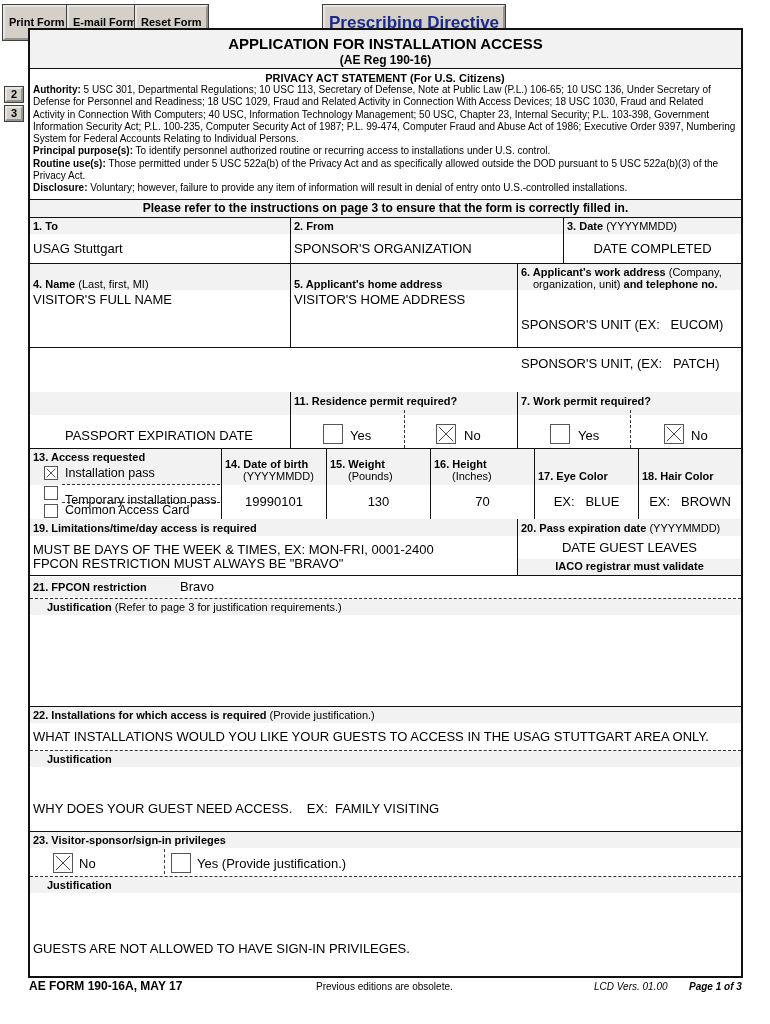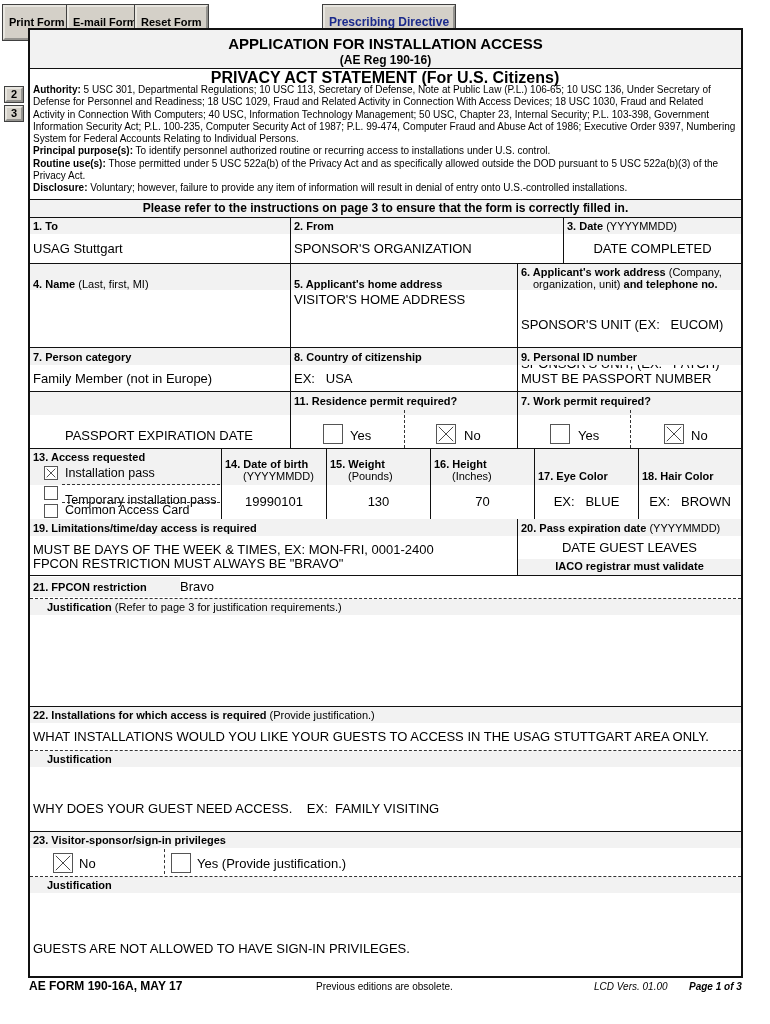--- a/index.html
+++ b/index.html
@@ -5,21 +5,21 @@
   * { box-sizing: border-box; margin: 0; padding: 0; }
   html, body { width: 770px; height: 1024px; background: #ffffff; overflow: hidden; }
   body { position: relative; font-family: "Liberation Sans", sans-serif; color: #000; }
 
   .btn {
     position: absolute; top: 5px; height: 35px; padding: 0 4px;
     background: #d4d0c8; border: 2px outset #e8e6e0; outline: 1px solid #404040;
     font: bold 11px "Liberation Sans", sans-serif; color: #000; line-height: 15px;
     white-space: nowrap; cursor: pointer;
   }
-  .btn.blue { color: #1a2a8c; font-size: 12px; }
+  .btn.blue { color: #1a2a8c; font-size: 17px; }
   .pgbtn {
     position: absolute; left: 5px; width: 18px; height: 15px;
     background: #d4d0c8; border: 2px outset #e8e6e0; outline: 1px solid #404040;
     font: bold 11px "Liberation Sans", sans-serif; text-align: center; line-height: 11px;
   }
 
   .frame { position: absolute; left: 28px; top: 28px; width: 715px; height: 950px; border: 2px solid #111; }
   .sec { position: absolute; left: 0; width: 711px; border-bottom: 1px solid #111; }
   .abs { position: absolute; }
   .gray { background: #f2f2f2; }
@@ -49,21 +49,21 @@
 <button class="pgbtn" style="top:106px;">3</button>
 
 <div class="frame">
 
   <div class="sec gray" style="top:0;height:39px;text-align:center;">
     <div style="font-size:15px;font-weight:bold;margin-top:5px;">APPLICATION FOR INSTALLATION ACCESS</div>
     <div style="font-size:12px;font-weight:bold;margin-top:1px;">(AE Reg 190-16)</div>
   </div>
 
   <div class="sec" style="top:39px;height:131px;padding:3px 4px 0 3px;">
-    <div style="text-align:center;font-size:16px;font-weight:bold;line-height:12px;">PRIVACY ACT STATEMENT (For U.S. Citizens)</div>
+    <div style="text-align:center;font-size:11px;font-weight:bold;line-height:12px;">PRIVACY ACT STATEMENT (For U.S. Citizens)</div>
     <div class="small"><b>Authority:</b><span> 5 USC 301, Departmental Regulations; 10 USC 113, Secretary of Defense, Note at Public Law (P.L.) 106-65; 10 USC 136, Under Secretary of Defense for Personnel and Readiness; 18 USC 1029, Fraud and Related Activity in Connection With Access Devices; 18 USC 1030, Fraud and Related Activity in Connection With Computers; 40 USC, Information Technology Management; 50 USC, Chapter 23, Internal Security; P.L. 103-398, Government Information Security Act; P.L. 100-235, Computer Security Act of 1987; P.L. 99-474, Computer Fraud and Abuse Act of 1986; Executive Order 9397, Numbering System for Federal Accounts Relating to Individual Persons.</span></div>
     <div class="small"><b>Principal purpose(s):</b><span> To identify personnel authorized routine or recurring access to installations under U.S. control.</span></div>
     <div class="small"><b>Routine use(s):</b><span> Those permitted under 5 USC 522a(b) of the Privacy Act and as specifically allowed outside the DOD pursuant to 5 USC 522a(b)(3) of the Privacy Act.</span></div>
     <div class="small"><b>Disclosure:</b><span> Voluntary; however, failure to provide any item of information will result in denial of entry onto U.S.-controlled installations.</span></div>
   </div>
 
   <div class="sec gray" style="top:170px;height:18px;text-align:center;font-size:12px;font-weight:bold;line-height:17px;">Please refer to the instructions on page 3 to ensure that the form is correctly filled in.</div>
 
   <div class="sec" style="top:188px;height:46px;">
     <div class="abs gray" style="left:0;top:0;width:711px;height:16px;"></div>
@@ -73,46 +73,36 @@
     <div class="abs lbl" style="left:264px;top:2px;">2. From</div>
     <div class="abs val" style="left:264px;top:23px;width:270px;">SPONSOR'S ORGANIZATION</div>
     <div class="vline" style="left:533px;"></div>
     <div class="abs lbl" style="left:537px;top:2px;"><span>3. Date</span><span class="n"> (YYYYMMDD)</span></div>
     <div class="abs val" style="left:534px;top:23px;width:177px;text-align:center;">DATE COMPLETED</div>
   </div>
 
   <div class="sec" style="top:234px;height:84px;">
     <div class="abs gray" style="left:0;top:0;width:711px;height:26px;"></div>
     <div class="abs lbl" style="left:3px;top:14px;"><span>4. Name</span><span class="n"> (Last, first, MI)</span></div>
+    <div class="abs val" style="left:3px;top:28px;width:254px;">VISITOR'S FULL NAME</div>
     <div class="vline" style="left:260px;"></div>
     <div class="abs lbl" style="left:264px;top:14px;">5. Applicant's home address</div>
     <div class="abs val" style="left:264px;top:28px;width:220px;">VISITOR'S HOME ADDRESS</div>
     <div class="vline" style="left:487px;"></div>
     <div class="abs lbl" style="left:491px;top:2px;line-height:12px;">
       <span>6. Applicant's work address</span><span class="n"> (Company,</span><br>
       <span class="n" style="padding-left:12px;">organization, unit)</span><span> and telephone no.</span>
     </div>
     <div class="abs" style="left:491px;top:28px;font-size:13px;line-height:13px;white-space:pre;">
       <div>SPONSOR'S UNIT (EX:   EUCOM)</div>
       <div>SPONSOR'S UNIT, (EX:   PATCH)</div>
       <div>SPONSOR'S WORK DSN NUMBER</div>
     </div>
   </div>
 
-  <div class="sec" style="top:318px;height:44px;">
-    <div class="abs gray" style="left:0;top:0;width:711px;height:17px;"></div>
-    <div class="abs lbl" style="left:3px;top:3px;">7. Person category</div>
-    <div class="abs val" style="left:3px;top:23px;">Family Member (not in Europe)</div>
-    <div class="vline" style="left:260px;"></div>
-    <div class="abs lbl" style="left:264px;top:3px;">8. Country of citizenship</div>
-    <div class="abs val" style="left:264px;top:23px;white-space:pre;">EX:   USA</div>
-    <div class="vline" style="left:487px;"></div>
-    <div class="abs lbl" style="left:491px;top:3px;">9. Personal ID number</div>
-    <div class="abs val" style="left:491px;top:23px;">MUST BE PASSPORT NUMBER</div>
-  </div>
 
   <div class="sec" style="top:362px;height:57px;">
     <div class="abs gray" style="left:0;top:0;width:711px;height:23px;"></div>
     <div class="abs val" style="left:0;top:36px;width:258px;text-align:center;">PASSPORT EXPIRATION DATE</div>
     <div class="vline" style="left:260px;"></div>
     <div class="abs lbl" style="left:264px;top:3px;">11. Residence permit required?</div>
     <div class="dashv" style="left:374px;top:18px;height:38px;"></div>
     <div class="cb" style="left:293px;top:32px;"></div>
     <div class="abs val" style="left:320px;top:36px;">Yes</div>
     <div class="cb" style="left:406px;top:32px;">

